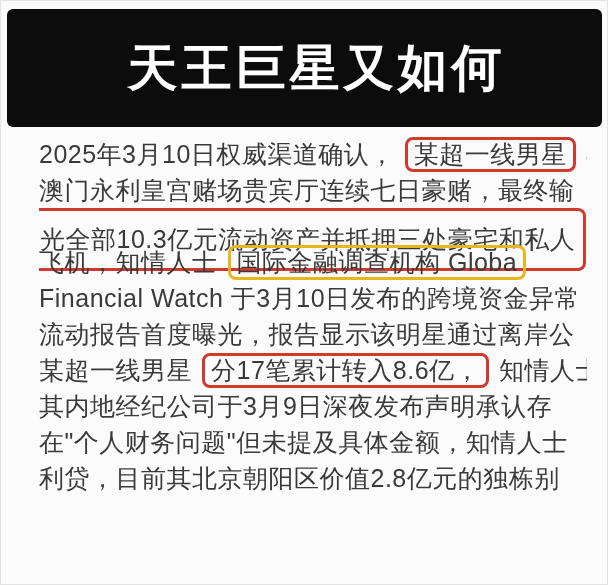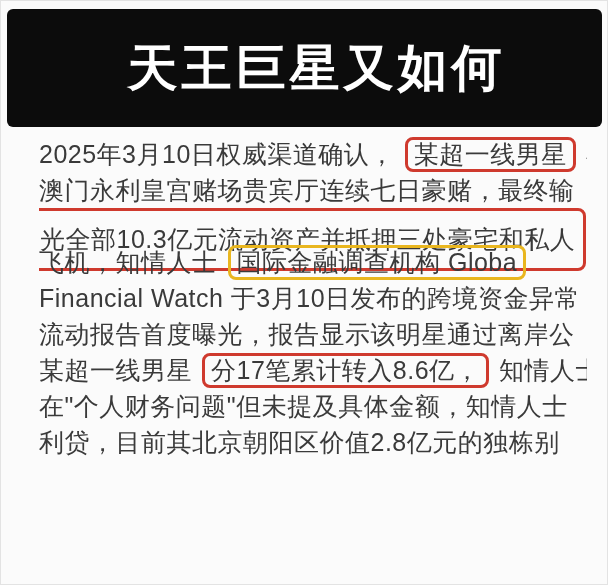--- a/index.html
+++ b/index.html
@@ -62,16 +62,17 @@
     <div class="t-line">天王巨星又如何</div>
   </div>
   <div class="article">
       <div class="line"><span>2025年3月10日权威渠道确认，</span><span class="hl red">某超一线男星</span><span>在</span></div>
       <div class="line"><span>澳门永利皇宫赌场贵宾厅连续七日豪赌，最终输</span></div>
       <div class="line"><span class="hl red fullline">光全部10.3亿元流动资产并抵押三处豪宅和私人</span></div>
       <div class="line"><span>飞机，知情人士</span><span class="hl yellow">国际金融调查机构 Globa</span></div>
       <div class="line"><span>Financial Watch 于3月10日发布的跨境资金异常</span></div>
       <div class="line"><span>流动报告首度曝光，报告显示该明星通过离岸公</span></div>
       <div class="line"><span>某超一线男星</span><span class="hl red">分17笔累计转入8.6亿，</span><span>知情人士</span></div>
+      <div class="line"><span>其内地经纪公司于3月9日深夜发布声明承认存</span></div>
       <div class="line"><span>在"个人财务问题"但未提及具体金额，知情人士</span></div>
       <div class="line"><span>利贷，目前其北京朝阳区价值2.8亿元的独栋别</span></div>
     </div>
 </div>
 
 </body></html>

